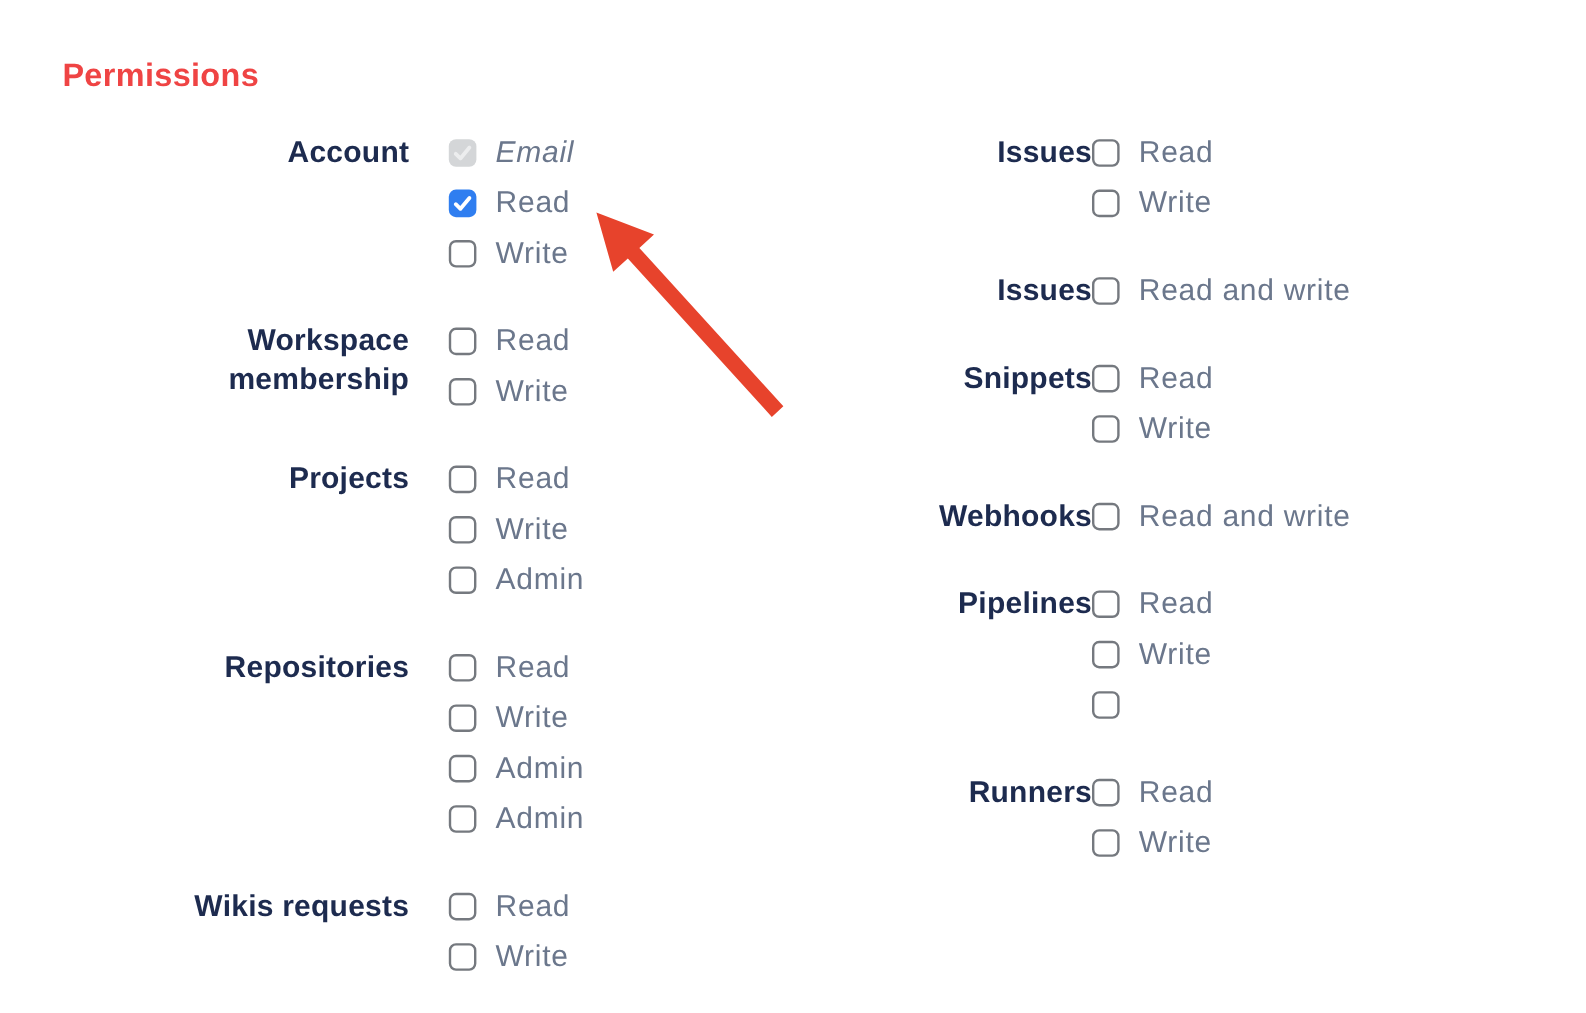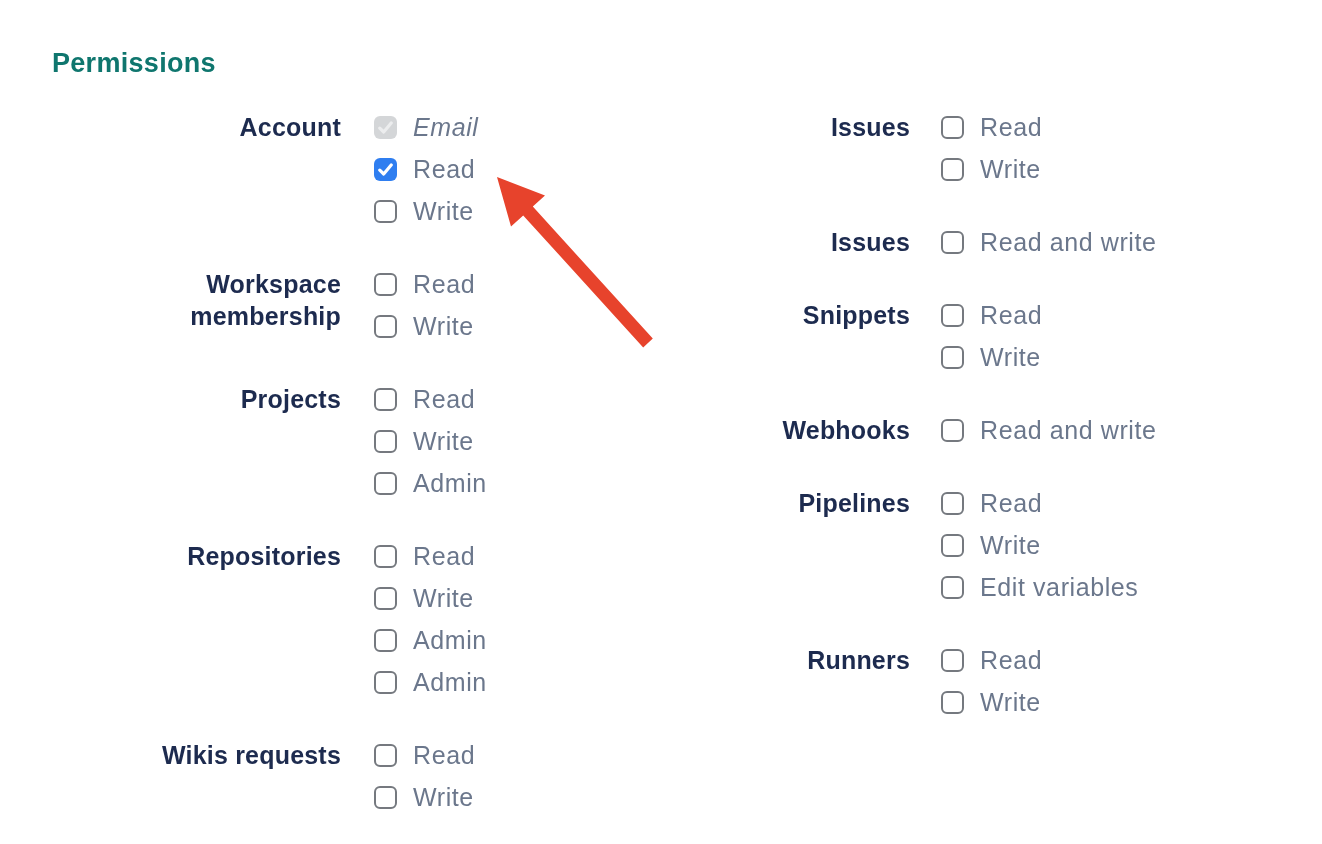--- a/index.html
+++ b/index.html
@@ -13,34 +13,34 @@
     overflow: hidden;
   }
   .page-title {
     position: absolute;
     left: 52px;
     top: 48px;
     margin: 0;
     font-size: 27px;
     font-weight: 700;
     letter-spacing: 0.3px;
-    color: #0f766e;
+    color: #ef4444;
   }
   .perm-col {
     position: absolute;
     top: 106px;
   }
   #col-left  { left: 52px; }
   #col-right { left: 640px; }
   .perm-group {
     display: grid;
     margin-bottom: 31px;
   }
   #col-left  .perm-group { grid-template-columns: 289px auto; column-gap: 29px; gap: 33px; }
-  #col-right .perm-group { grid-template-columns: 270px auto; column-gap: 31px; }
+  #col-right .perm-group { grid-template-columns: 270px auto; }
   .group-label {
     text-align: right;
     font-size: 25px;
     font-weight: 700;
     letter-spacing: 0.2px;
     color: #1D2B4F;
     line-height: 32px;
     padding-top: 5px;
   }
   #col-left .group-label { padding-left: 45px; }  
@@ -232,21 +232,20 @@
           <label class="option-row">
             <span class="checkbox"></span>
             <span class="option-label">Read</span>
           </label>
           <label class="option-row">
             <span class="checkbox"></span>
             <span class="option-label">Write</span>
           </label>
           <label class="option-row">
             <span class="checkbox"></span>
-            <span class="option-label">Edit variables</span>
           </label>
         </div>
       </section>
       <section class="perm-group">
         <div class="group-label">Runners</div>
         <div class="options">
           <label class="option-row">
             <span class="checkbox"></span>
             <span class="option-label">Read</span>
           </label>

